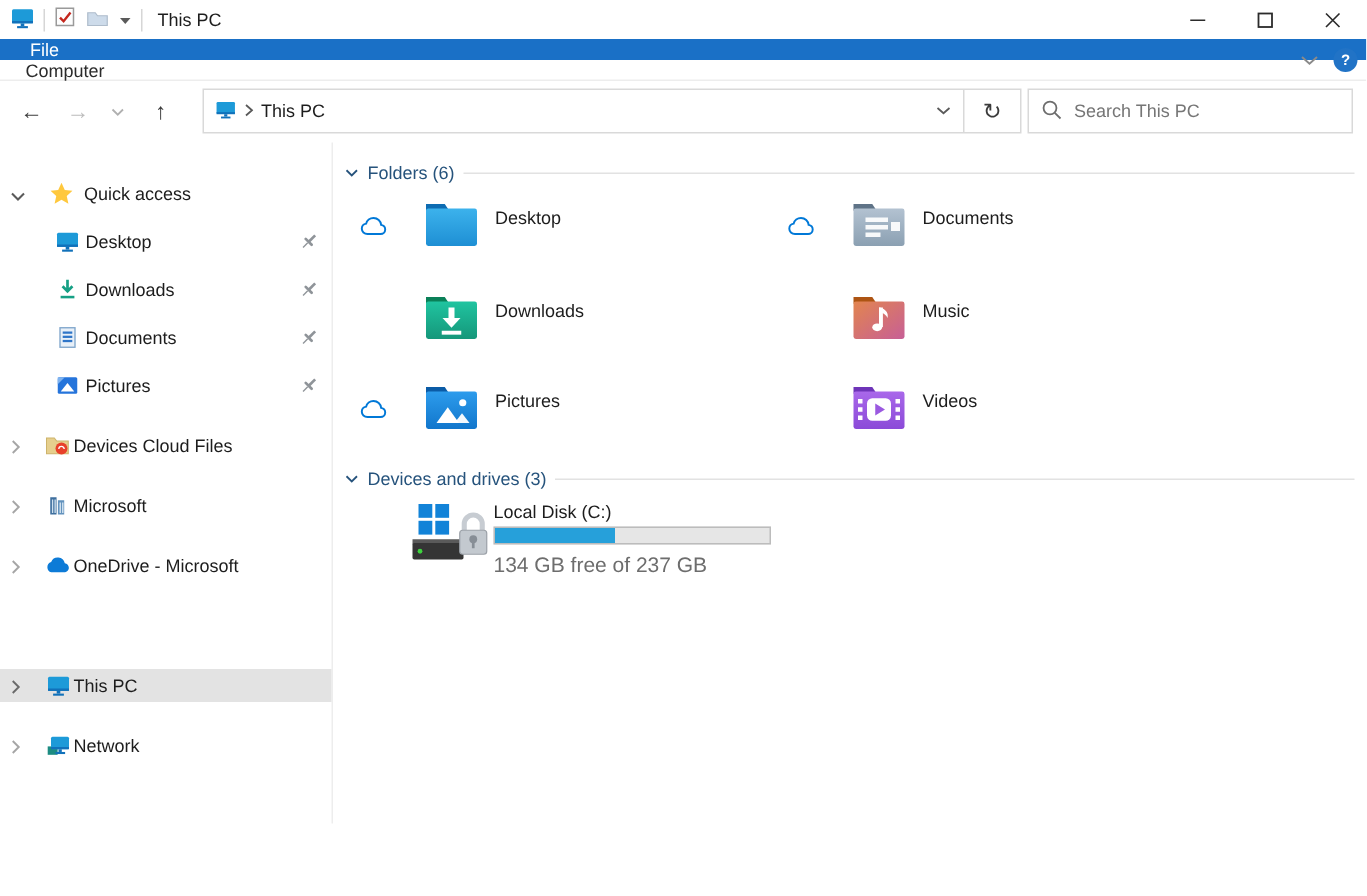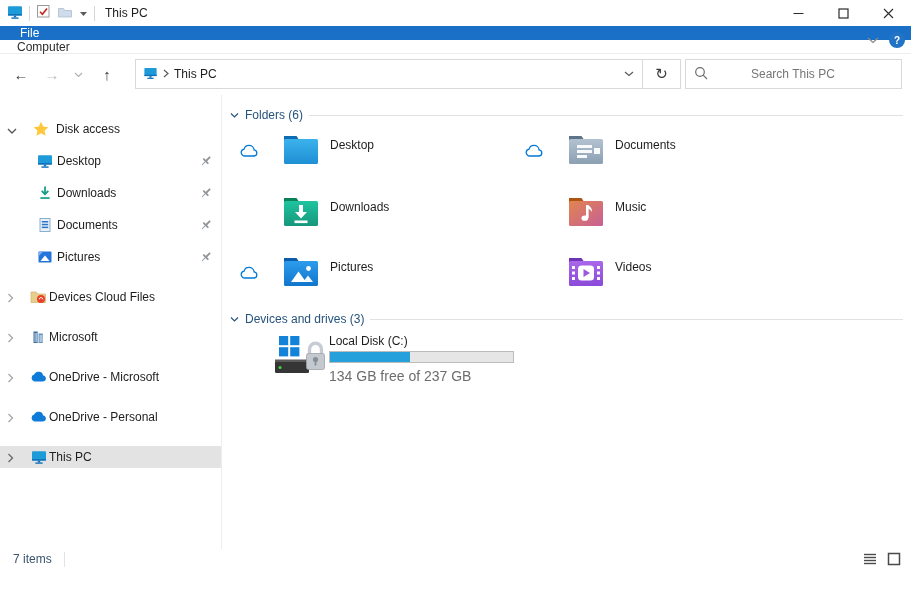--- a/index.html
+++ b/index.html
@@ -25,21 +25,21 @@
   
   .toolbar { position:absolute; top:54px; left:0; right:0; height:41px; display:flex; align-items:center; background:#fff; }
   .navbtn { display:flex; align-items:center; justify-content:center; height:30px; font-size:15px; }
   .arr { color:#3b3b3b; } .arr.dis { color:#bdbdbd; }
   .addr { position:absolute; left:135px; top:5px; width:546px; height:30px; border:1px solid #d9d9d9; display:flex; align-items:center; background:#fff; }
   .addr .crumb { display:flex; align-items:center; gap:5px; padding-left:7px; flex:1; }
   .addr-right { display:flex; align-items:center; height:100%; }
   .addr-drop { width:26px; height:100%; display:flex; align-items:center; justify-content:center; }
   .addr-refresh { width:38px; height:100%; border-left:1px solid #d9d9d9; display:flex; align-items:center; justify-content:center; font-size:15px; color:#3b3b3b; }
   .search { position:absolute; left:685px; top:5px; width:217px; height:30px; border:1px solid #d9d9d9; display:flex; align-items:center; padding:0 8px; gap:8px; background:#fff; }
-  .search input { border:none; outline:none; flex:1; font-family:"Liberation Sans",sans-serif; font-size:12px; color:#1d1d1d; background:transparent;margin-left:35px; }
+  .search input { border:none; outline:none; flex:1; font-family:"Liberation Sans",sans-serif; font-size:12px; color:#1d1d1d; background:transparent; }
   .search input::placeholder { color:#767676; }
   
   .sidebar { position:absolute; top:95px; left:0; width:222px; bottom:20px; background:#fff; border-right:1px solid #ededed; }
   .srow { position:absolute; left:0; width:100%; height:22px; cursor:default; }
   .srow.sel { background:#e3e3e3; }
   .schev { position:absolute; left:7px; top:6px; }
   .sicon { position:absolute; top:3px; }
   .slabel { position:absolute; top:4px; font-size:12px; white-space:nowrap; }
   .spin { position:absolute; right:8px; top:4px; }
   
@@ -196,21 +196,21 @@
 
   <div class="sidebar">
 
     <div class="srow" style="top:23px">
       <span class="schev"><svg width="10" height="8" viewBox="0 0 10 8">
             <polyline points="1,2 5,6 9,2" fill="none" stroke="#5a5a5a" stroke-width="1.4"></polyline>
           </svg></span>
       <span class="sicon" style="left:33px"><svg width="16" height="16" viewBox="0 0 16 16">
             <polygon points="8,0.8 10.2,5.6 15.3,6.2 11.5,9.7 12.6,14.8 8,12.2 3.4,14.8 4.5,9.7 0.7,6.2 5.8,5.6" fill="#ffc83d"></polygon>
           </svg></span>
-      <span class="slabel" style="left:56px">Disk access</span>
+      <span class="slabel" style="left:56px">Quick access</span>
     </div>
 
     <div class="srow" style="top:55px">
       <span class="sicon" style="left:37px"><svg width="16" height="16" viewBox="0 0 16 16">
             <rect x="1" y="2.2" width="14" height="9.3" rx="1" fill="#1d9ad8"></rect>
             <rect x="1" y="10" width="14" height="1.6" fill="#1171ba"></rect>
             <rect x="6.8" y="11.6" width="2.4" height="1.8" fill="#1171ba"></rect>
             <rect x="4.4" y="13.4" width="7.2" height="1.4" fill="#1171ba"></rect>
           </svg></span>
       <span class="slabel" style="left:57px">Desktop</span>
@@ -301,43 +301,47 @@
     <div class="srow" style="top:271px">
       <span class="schev"><svg width="7" height="10" viewBox="0 0 7 10">
             <polyline points="1.5,1 5.5,5 1.5,9" fill="none" stroke="#a6a6a6" stroke-width="1.3"></polyline>
           </svg></span>
       <span class="sicon" style="left:30px;top:5px"><svg width="17" height="11" viewBox="0 0 17 11">
             <path d="M4.2 10.5 h8.5 c1.8 0 3.2-1.3 3.2-3 0-1.5-1.1-2.8-2.7-3 A4.8 4.8 0 0 0 4.1 3.6 3.6 3.6 0 0 0 4.2 10.5 Z" fill="#0d7bd7"></path>
           </svg></span>
       <span class="slabel" style="left:49px">OneDrive - Microsoft</span>
     </div>
 
-    <div class="srow" style="top:311px">
-      <span class="schev"><svg width="7" height="10" viewBox="0 0 7 10">
-            <polyline points="1.5,1 5.5,5 1.5,9" fill="none" stroke="#a6a6a6" stroke-width="1.3"></polyline>
-          </svg></span>
-      <span class="sicon" style="left:30px;top:5px"><svg width="17" height="11" viewBox="0 0 17 11">
-            <path d="M4.2 10.5 h8.5 c1.8 0 3.2-1.3 3.2-3 0-1.5-1.1-2.8-2.7-3 A4.8 4.8 0 0 0 4.1 3.6 3.6 3.6 0 0 0 4.2 10.5 Z" fill="#0d7bd7"></path>
-          </svg></span>
-      <span class="slabel" style="left:49px">OneDrive - Personal</span>
-    </div>
 
     <div class="srow sel" style="top:351px">
       <span class="schev"><svg width="7" height="10" viewBox="0 0 7 10">
             <polyline points="1.5,1 5.5,5 1.5,9" fill="none" stroke="#6a6a6a" stroke-width="1.3"></polyline>
           </svg></span>
       <span class="sicon" style="left:31px"><svg width="16" height="16" viewBox="0 0 16 16">
             <rect x="1" y="2.2" width="14" height="9.3" rx="1" fill="#1d9ad8"></rect>
             <rect x="1" y="10" width="14" height="1.6" fill="#1171ba"></rect>
             <rect x="6.8" y="11.6" width="2.4" height="1.8" fill="#1171ba"></rect>
             <rect x="4.4" y="13.4" width="7.2" height="1.4" fill="#1171ba"></rect>
           </svg></span>
       <span class="slabel" style="left:49px">This PC</span>
     </div>
 
+    <div class="srow" style="top:391px">
+      <span class="schev"><svg width="7" height="10" viewBox="0 0 7 10">
+            <polyline points="1.5,1 5.5,5 1.5,9" fill="none" stroke="#a6a6a6" stroke-width="1.3"></polyline>
+          </svg></span>
+      <span class="sicon" style="left:31px"><svg width="16" height="16" viewBox="0 0 16 16">
+            <rect x="0.8" y="8.6" width="6.6" height="5.6" fill="#1c8c82"></rect>
+            <rect x="3" y="2.2" width="12" height="8.3" rx="1" fill="#1d9ad8"></rect>
+            <rect x="3" y="9" width="12" height="1.5" fill="#1171ba"></rect>
+            <rect x="8" y="10.5" width="2.2" height="1.8" fill="#1171ba"></rect>
+            <rect x="6" y="12.3" width="6.4" height="1.4" fill="#1171ba"></rect>
+          </svg></span>
+      <span class="slabel" style="left:49px">Network</span>
+    </div>
   </div>
 
   <div class="content">
 
     <div class="ghdr" style="top:12px">
       <span><svg width="9" height="7" viewBox="0 0 9 7">
             <polyline points="1,1.5 4.5,5 8,1.5" fill="none" stroke="#26537c" stroke-width="1.2"></polyline>
           </svg></span>
       <span class="gtitle">Folders (6)</span>
       <span class="gline"></span>
@@ -506,35 +510,14 @@
           </svg>
       </span>
       <span class="dname">Local Disk (C:)</span>
       <div class="drive-bar">
           <div class="drive-fill" style="width: 43.5%; background: rgb(38, 160, 218);"></div>
         </div>
       <span class="drive-free">134 GB free of 237 GB</span>
     </div>
   </div>
 
-  <div class="statusbar">
-    <span class="items-count">7 items</span>
-    <span class="st-sep"></span>
-    <div class="st-right">
-      <span class="svbtn">
-        <svg width="16" height="16" viewBox="0 0 16 16">
-            <g stroke="#4a4a4a" stroke-width="1.4">
-              <line x1="2" y1="3.5" x2="14" y2="3.5"></line>
-              <line x1="2" y1="6.5" x2="14" y2="6.5"></line>
-              <line x1="2" y1="9.5" x2="14" y2="9.5"></line>
-              <line x1="2" y1="12.5" x2="14" y2="12.5"></line>
-            </g>
-          </svg>
-      </span>
-      <span class="svbtn">
-        <svg width="16" height="16" viewBox="0 0 16 16">
-            <rect x="2.5" y="2.5" width="11" height="11" fill="none" stroke="#4a4a4a" stroke-width="1.5"></rect>
-          </svg>
-      </span>
-    </div>
-  </div>
 
 </div>
 
 </body></html>

